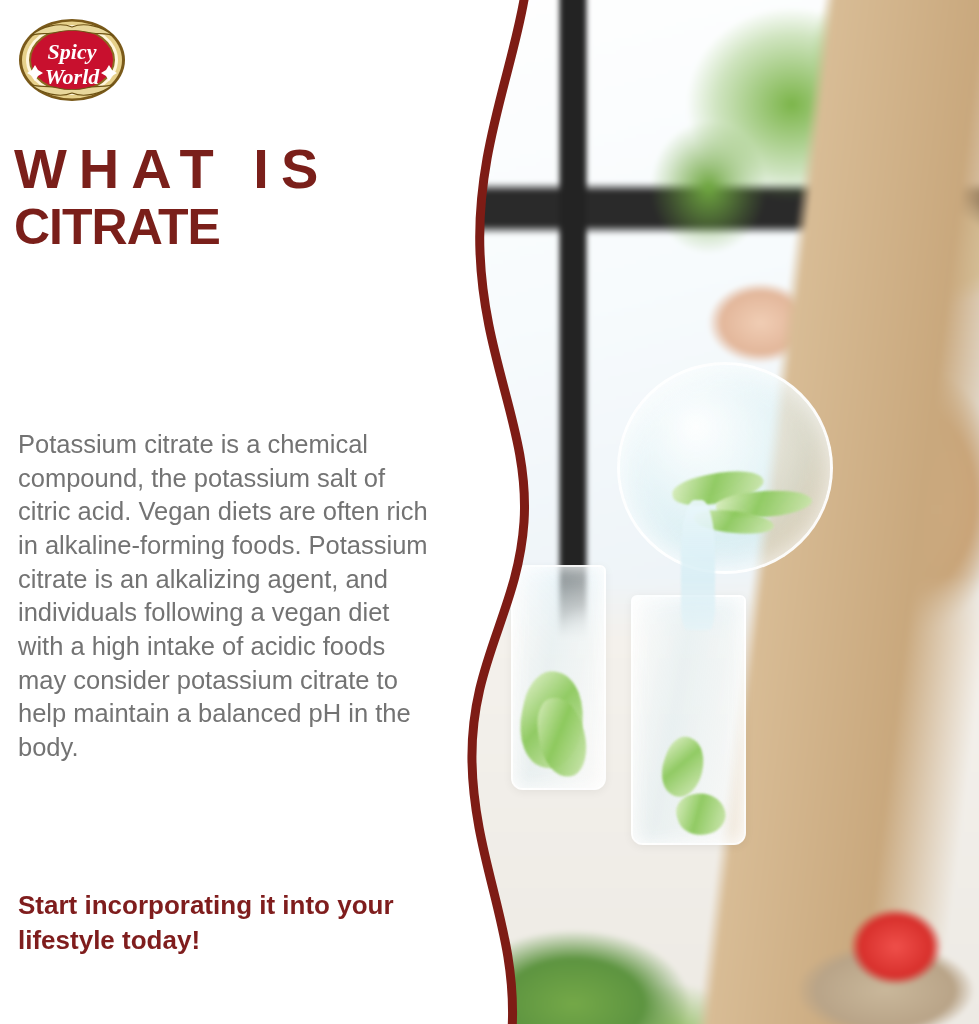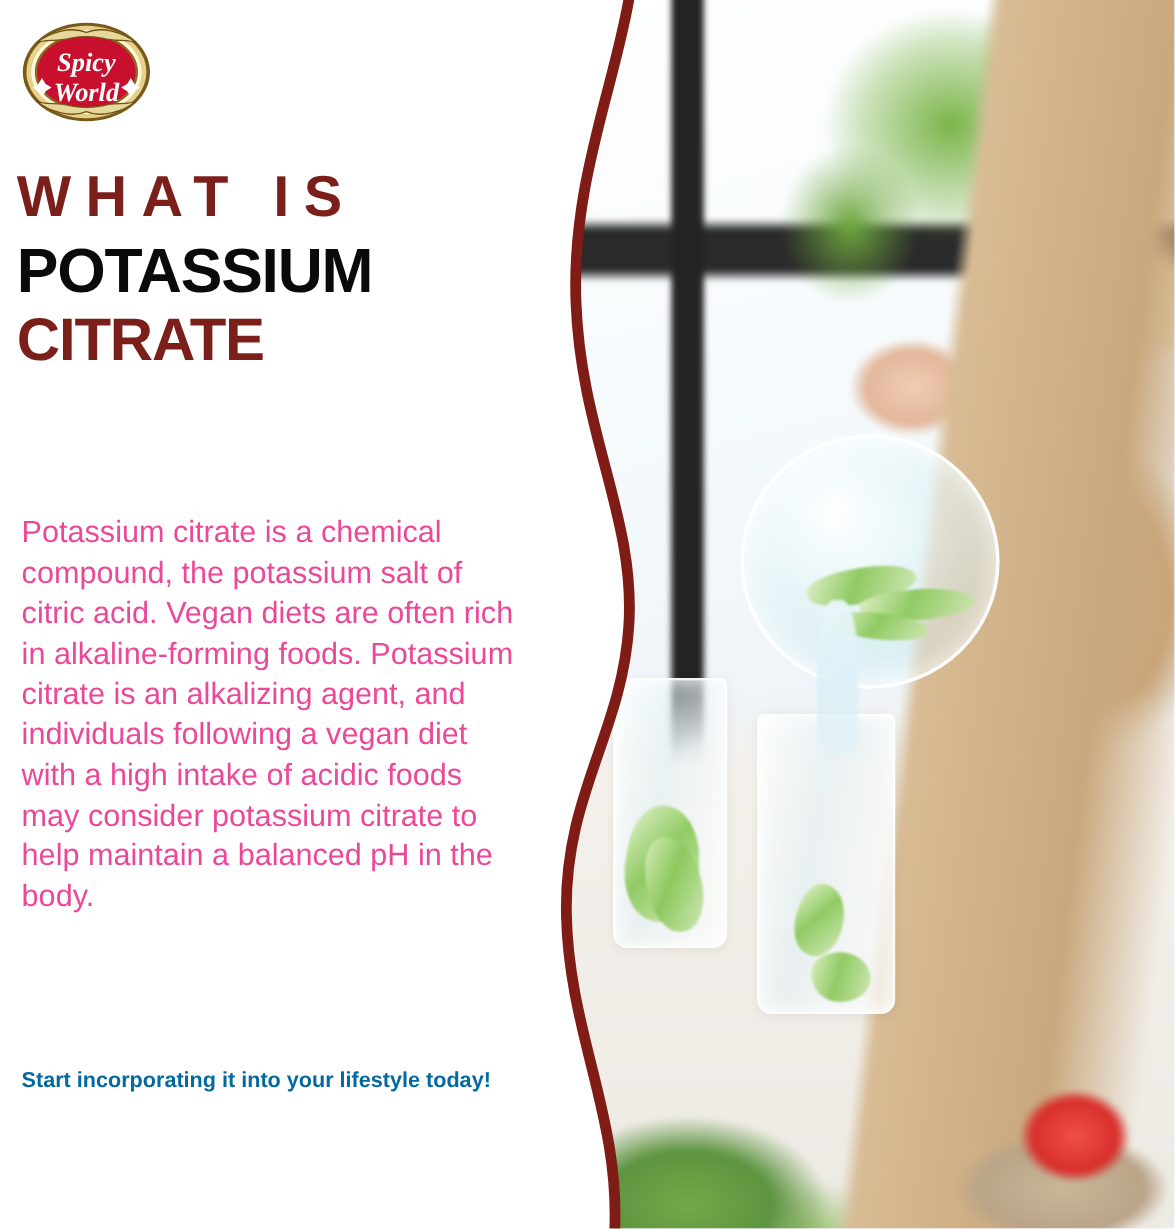--- a/index.html
+++ b/index.html
@@ -76,40 +76,40 @@
   
   .wave{ position:absolute; top:0; left:0; width:979px; height:1024px; pointer-events:none; }
 
   
   .left{ position:absolute; top:0; left:0; width:470px; height:784px; background:transparent; }
 
   .logo{ position:absolute; left:16px; top:16px; width:112px; height:88px; }
 
   .headline{ position:absolute; left:14px; top:140px; width:440px; }
   .h-what{
-    font-size:48px; font-weight:700; letter-spacing:12px; line-height:1.05;
+    font-size:56px; font-weight:700; letter-spacing:12px; line-height:1.05;
     color:#7a1f1a;
   }
   .h-pot{
     font-size:52px; font-weight:700; letter-spacing:-1px; line-height:1.08;
     color:#0a0a0a; margin-top:8px;
   }
   .h-cit{
     font-size:50px; font-weight:700; letter-spacing:-1px; line-height:1.05;
     color:#7a1f1a; margin-top:2px;
   }
 
   .body-copy{
     position:absolute; left:18px; top:428px; width:410px;
-    font-size:25.5px; line-height:1.32; color:#ec4899; font-weight:400;
+    font-size:25.5px; line-height:1.32; color:#737373; font-weight:400;
   }
 
   .cta{
     position:absolute; left:18px; top:888px; width:440px;
-    font-size:18px; line-height:1.34; font-weight:700; color:#0369a1;
+    font-size:26px; line-height:1.34; font-weight:700; color:#7f1d1d;
   }
 </style>
 </head>
 <body>
 
 <div class="poster">
 
   <div class="photo-panel">
     <div class="photo"></div>
 
@@ -150,21 +150,20 @@
       <path d="M14 68 C 26 78, 44 82, 56 77 C 68 82, 86 78, 98 68
                C 92 72, 80 69, 70 72 C 62 74, 50 74, 42 72 C 32 69, 20 72, 14 68 Z" fill="#E8D79B" stroke="#6d5214" stroke-width="1.1"></path>
       <path d="M16 54 l3 -5 l3 5 l5 3 l-5 3 l-3 5 l-3 -5 l-5 -3 Z" fill="#FFFFFF"></path>
       <path d="M90 54 l3 -5 l3 5 l5 3 l-5 3 l-3 5 l-3 -5 l-5 -3 Z" fill="#FFFFFF"></path>
       <text x="56" y="43" text-anchor="middle" font-family="'Liberation Serif', serif" font-size="22" font-style="italic" font-weight="700" fill="#ffffff">Spicy</text>
       <text x="56" y="68" text-anchor="middle" font-family="'Liberation Serif', serif" font-size="22" font-style="italic" font-weight="700" fill="#ffffff">World</text>
     </svg>
 
     <div class="headline">
       <div class="h-what">WHAT IS</div>
-      <div class="h-pot">POTASSIUM</div>
       <div class="h-cit">CITRATE</div>
     </div>
 
     <p class="body-copy">Potassium citrate is a chemical compound, the potassium salt of citric acid. Vegan diets are often rich in alkaline-forming foods. Potassium citrate is an alkalizing agent, and individuals following a vegan diet with a high intake of acidic foods may consider potassium citrate to help maintain a balanced pH in the body.</p>
 
     <p class="cta">Start incorporating it into your lifestyle today!</p>
 
   </div>
 </div>
 

